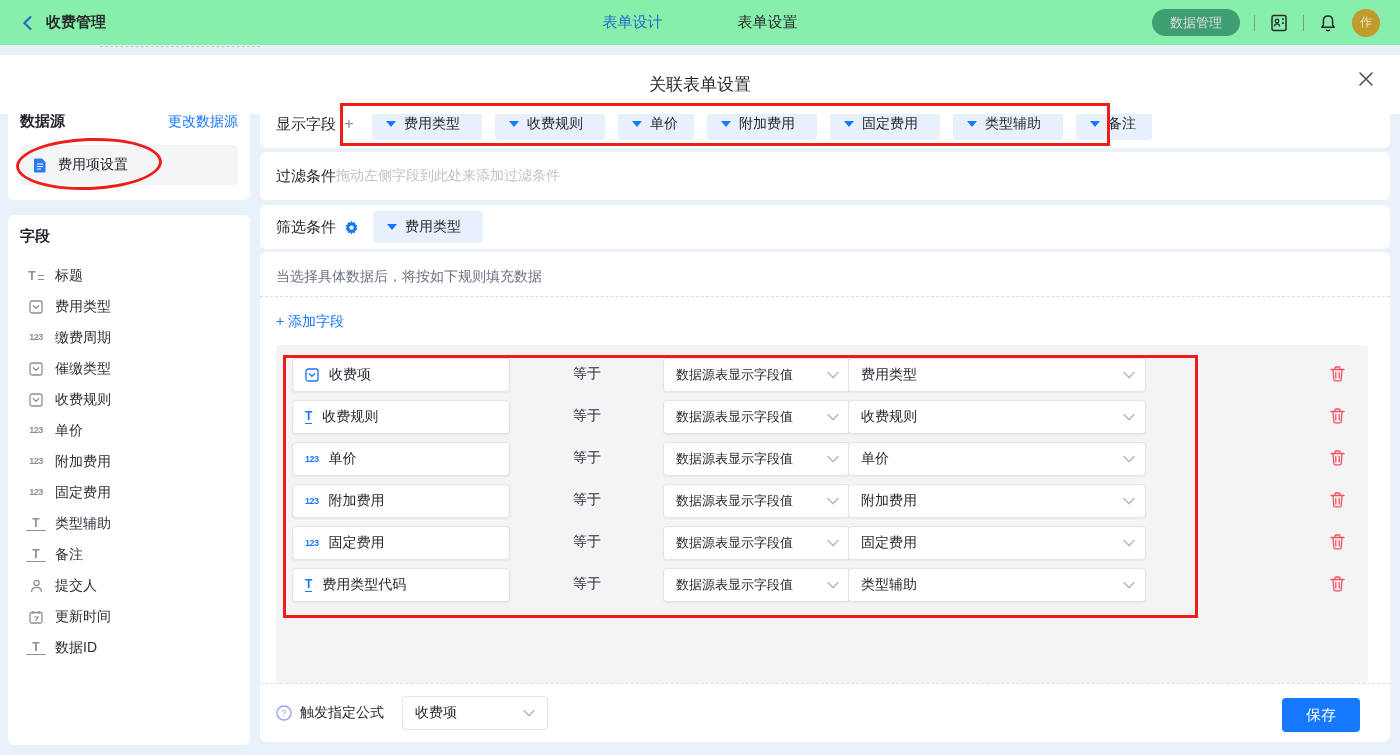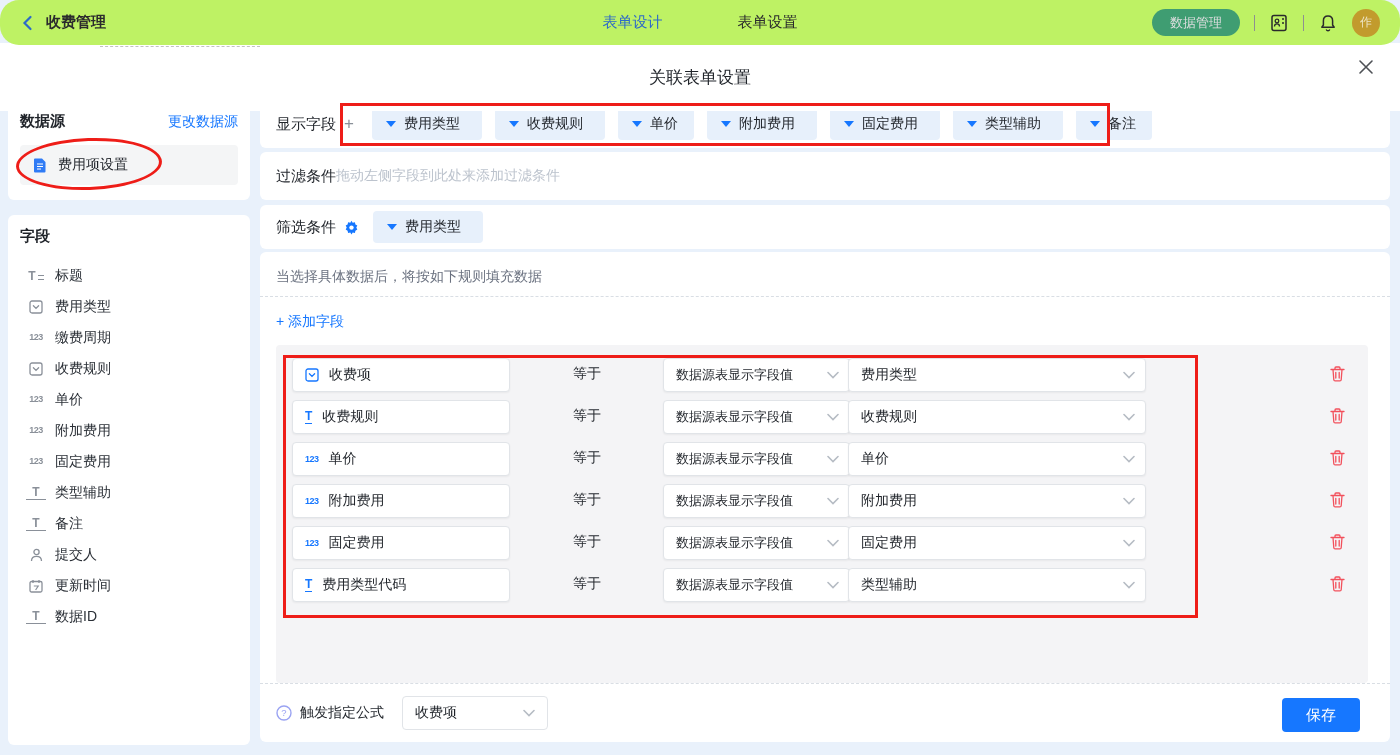--- a/index.html
+++ b/index.html
@@ -1,40 +1,40 @@
 <!DOCTYPE html>
 <html style="--accent: #1677ff; --anno-red: #ee1d18; --bg-blue: #e9f1fb;"><head>
 <meta charset="utf-8">
 <style>
   * { margin:0; padding:0; box-sizing:border-box; }
   html,body { width:1400px; height:755px; overflow:hidden;
     font-family:"Liberation Sans","DejaVu Sans",sans-serif; font-size:14px; color:#1f2329;
     background:var(--bg-blue,#e9f1fb); position:relative; }
 
   
-  .topbar { position:absolute; left:0; top:0; width:1400px; height:45px; background:#bef264;
-    display:flex; align-items:center; justify-content:space-between; padding:0 20px; z-index:5;border-radius:19px; }
+  .topbar { position:absolute; left:0; top:0; width:1400px; height:45px; background:#86efac;
+    display:flex; align-items:center; justify-content:space-between; padding:0 20px; z-index:5; }
   .tb-left { display:flex; align-items:center; gap:10px; position:relative; }
   .back-icon { display:flex; align-items:center; cursor:pointer; }
   .tb-title { font-size:15px; color:#2b2b2d; font-weight:bold; }
   .tb-underline { position:absolute; left:80px; top:33px; width:160px; border-bottom:1px dashed #c2c2c2; }
   .tb-tabs { position:absolute; left:0; right:0; top:0; height:45px; display:flex; align-items:center;
     justify-content:center; gap:75px; pointer-events:none; }
   .tb-tab { font-size:15px; color:#2a2a2c; cursor:pointer; pointer-events:auto; }
   .tb-tab.active { color:#2d6ac8; }
   .tb-right { display:flex; align-items:center; gap:14px; z-index:2; }
   .pill-btn { height:27px; padding:0 18px; border-radius:14px; background:#3f9d72; color:#dededf;
     font-size:13px; display:flex; align-items:center; border:none; cursor:pointer; }
   .tb-divider { width:1px; height:16px; background:#8f8f91; }
   .tb-ic { display:flex; align-items:center; cursor:pointer; }
   .avatar { width:28px; height:28px; border-radius:50%; background:#c29b2d; color:#ece3c4;
     display:flex; align-items:center; justify-content:center; font-size:12px; cursor:pointer; }
 
   
-  .modal-header { position:absolute; left:0; top:43px; width:1400px; height:68px; background:#fff;
+  .modal-header { position:absolute; left:0; top:55px; width:1400px; height:59px; background:#fff;
     display:flex; align-items:center; justify-content:center; z-index:4; }
   .modal-title { font-size:17px; font-weight:500; }
   .close-icon { position:absolute; right:26px; top:16px; cursor:pointer; display:flex; }
 
   .card { position:absolute; background:#fff; border-radius:6px; }
 
   
   .ds-card { left:8px; top:100px; width:242px; height:100px; padding:12px; }
   .ds-head { display:flex; align-items:center; justify-content:space-between; }
   .ds-title { font-size:15px; font-weight:bold; }
@@ -201,20 +201,31 @@
       </div>
       <div class="field-item">
         <span class="ic-wrap ic" style="width:20px;display:flex;justify-content:center;">
           <span class="ic">
             <svg width="14" height="14" viewBox="0 0 14 14">
               <rect x="1" y="1" width="12" height="12" rx="2" fill="none" stroke="currentColor" stroke-width="1.3"></rect>
               <path d="M4.4 5.8 L7 8.4 L9.6 5.8" fill="none" stroke="currentColor" stroke-width="1.3" stroke-linecap="round"></path>
             </svg>
           </span>
         </span>
+        <span>催缴类型</span>
+      </div>
+      <div class="field-item">
+        <span class="ic-wrap ic" style="width:20px;display:flex;justify-content:center;">
+          <span class="ic">
+            <svg width="14" height="14" viewBox="0 0 14 14">
+              <rect x="1" y="1" width="12" height="12" rx="2" fill="none" stroke="currentColor" stroke-width="1.3"></rect>
+              <path d="M4.4 5.8 L7 8.4 L9.6 5.8" fill="none" stroke="currentColor" stroke-width="1.3" stroke-linecap="round"></path>
+            </svg>
+          </span>
+        </span>
         <span>收费规则</span>
       </div>
       <div class="field-item">
         <span class="ic-wrap ic" style="width:20px;display:flex;justify-content:center;">
           <span class="ic ic-num">123</span>
         </span>
         <span>单价</span>
       </div>
       <div class="field-item">
         <span class="ic-wrap ic" style="width:20px;display:flex;justify-content:center;">

